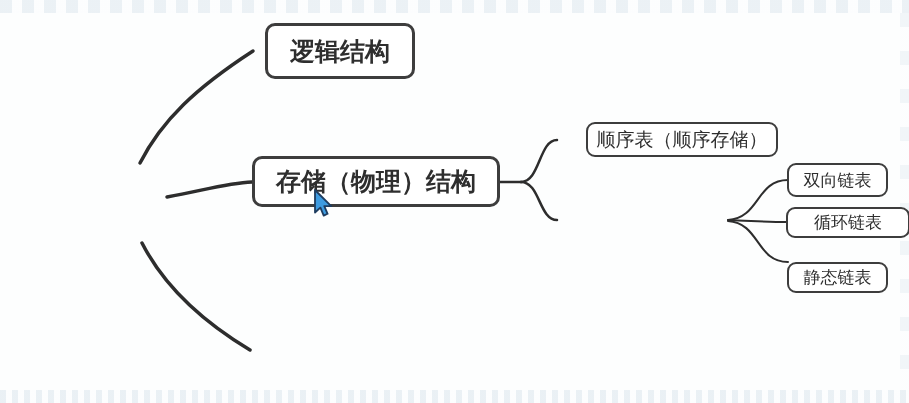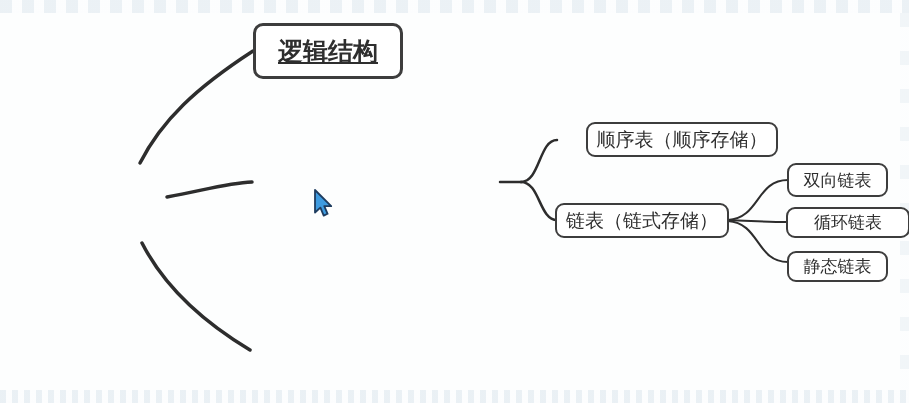--- a/index.html
+++ b/index.html
@@ -56,31 +56,31 @@
     <path stroke-width="3.5" d="M 142,243 C 164,286 200,320 250,350"></path>
     <path stroke-width="2.5" d="M 500,182 L 521,182"></path>
     <path stroke-width="2.5" d="M 521,182 C 540,182 539,140 557,140"></path>
     <path stroke-width="2.5" d="M 521,182 C 540,182 539,220 557,220"></path>
     <path stroke-width="2" d="M 728,220 C 760,218 756,180 788,180"></path>
     <path stroke-width="2" d="M 728,220 C 755,221 768,222 787,222"></path>
     <path stroke-width="2" d="M 728,221 C 760,223 756,262 788,262"></path>
   </svg>
 
 
-  <div class="node node-l1" style="left:253px;top:23px;width:150px;height:56px;text-decoration:underline;">逻辑结构</div>
+  <div class="node node-l1" style="left:265px;top:23px;width:150px;height:56px;">逻辑结构</div>
 
+  <div class="node node-l1" style="left:252px;top:156px;width:248px;height:51px;">存储（物理）结构</div>
 
 
   <div class="node node-l2" style="left:556px;top:122px;width:192px;height:35px;margin-left:30px;">顺序表（顺序存储）</div>
 
-  <div class="node node-l2" style="left:555px;top:203px;width:174px;height:35px;">链表（链式存储）</div>
 
   <div class="node node-l3" style="left:787px;top:163px;width:101px;height:34px;">双向链表</div>
 
   <div class="node node-l3" style="left:786px;top:207px;width:124px;height:31px;">循环链表</div>
 
-  <div class="node node-l3" style="left:787px;top:251px;width:101px;height:31px;">静态链表</div>
+  <div class="node node-l3" style="left:787px;top:262px;width:101px;height:31px;">静态链表</div>
 
   <svg class="cursor" style="left:313px;top:189px;" width="20" height="30" viewBox="0 0 20 30">
     <path d="M2,1 L2,23.5 L7.4,18.6 L10.7,26.6 L14.6,24.8 L11.3,17.2 L18.2,17.2 Z" fill="var(--cursor-fill,#3e9be0)" stroke="var(--cursor-outline,#1e3c5f)" stroke-width="1.8" stroke-linejoin="round"></path>
   </svg>
 
 </div>
 
 </body></html>

